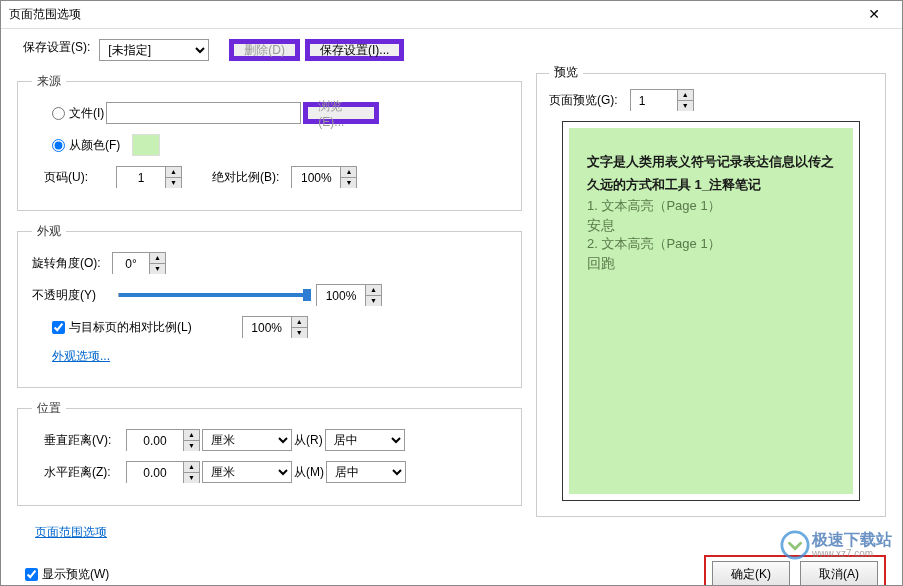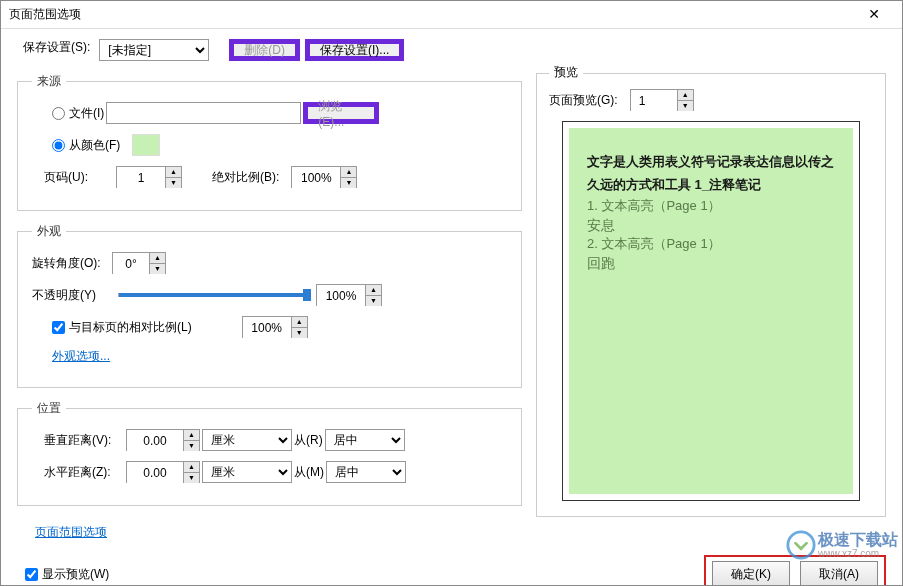--- a/index.html
+++ b/index.html
@@ -35,21 +35,21 @@
 .preview-area { border: 1px solid #ccc; padding: 10px 12px 12px 12px; height: 444px; }
 .preview-page { margin-top: 10px; width: 298px; height: 380px; border: 1px solid #333; padding: 6px; margin-left: auto; margin-right: auto; }
 .preview-inner { width: 100%; height: 100%; background: #c6f0b4; padding: 22px 18px; }
 .doc-title { font-weight: bold; font-size: 13px; line-height: 1.8; color: #1a1a1a; }
 .doc-item { font-size: 13px; color: #5a7a4a; margin-top: 0; }
 .doc-sub { font-size: 14px; color: #5a7a4a; margin-top: 2px; }
 .bottom-bar { display: flex; align-items: center; padding: 6px 16px 0 24px; }
 .bottom-bar .spacer { flex: 1; }
 .red-box { border: 2px solid #d32020; padding: 4px 6px; display: flex; gap: 10px; }
 .btn2 { padding: 4px 18px; border: 1px solid #888; background: linear-gradient(#fafafa,#e4e4e4); cursor: pointer; }
-.watermark { position: absolute; right: 4px; bottom: 25px; display: flex; align-items: center; gap: 2px; opacity: 0.75; pointer-events: none; }
+.watermark { position: absolute; right: 10px; bottom: 25px; display: flex; align-items: center; gap: 2px; opacity: 0.75; pointer-events: none; }
 .wm-icon { width: 30px; height: 30px; }
 .wm-text { color: #3a6fb0; font-size: 16px; font-weight: bold; line-height: 1; }
 .wm-sub { color: #888; font-size: 10px; }
 </style>
 </head>
 <body>
 
 <div class="titlebar">
   <div class="title">页面范围选项</div>
   <div class="close-btn">✕</div>

